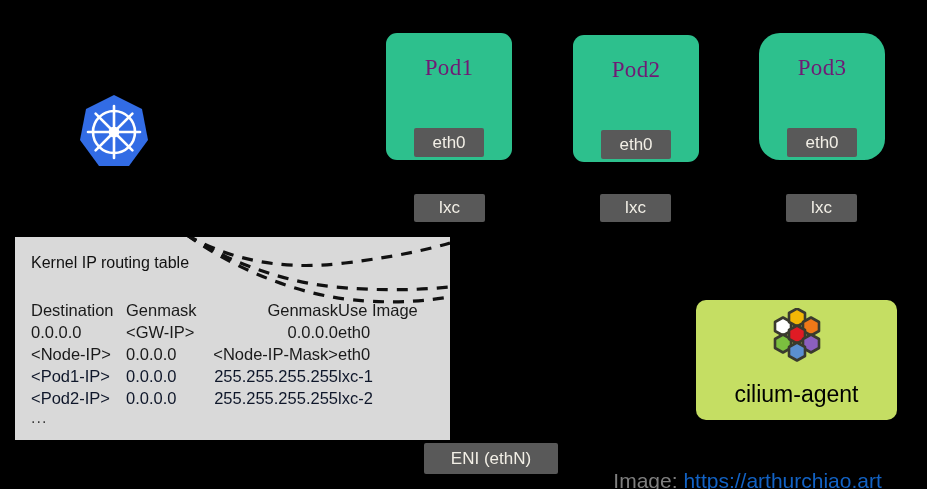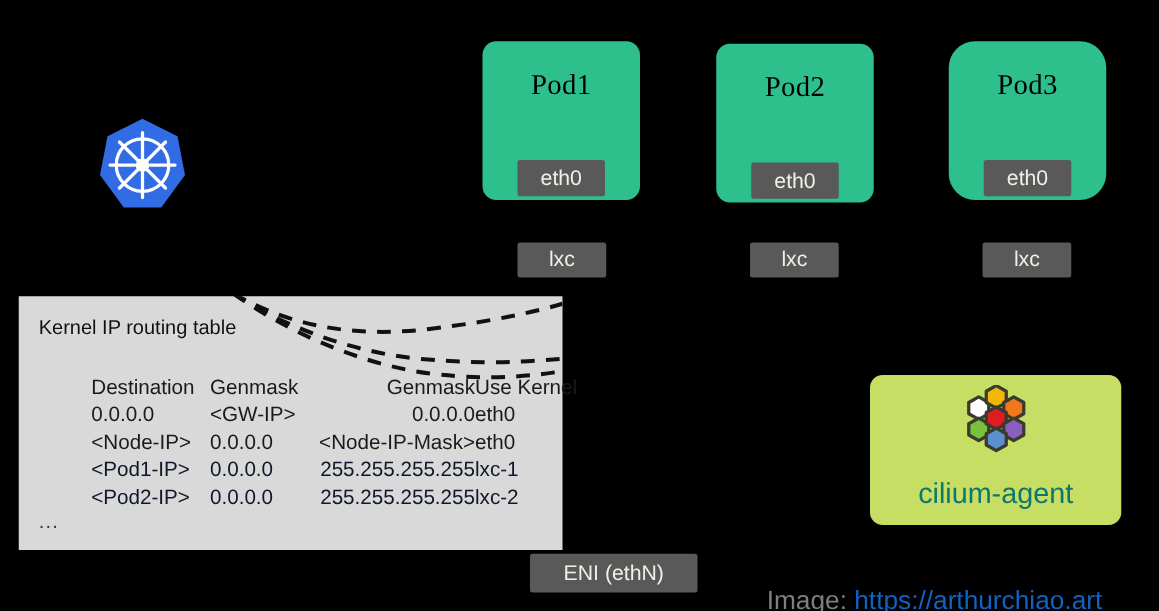--- a/index.html
+++ b/index.html
@@ -34,21 +34,21 @@
     border-radius: 11px;
   }
   .pod-title {
     position: absolute;
     top: 22px;
     left: 0;
     width: 100%;
     text-align: center;
     font-family: "Liberation Serif", serif;
     font-size: 23px;
-    color: #000000;
+    color: #701a75;
     letter-spacing: .3px;
   }
   .iface-badge {
     position: absolute;
     background: #595959;
     color: #f2efe6;
     font-family: "Liberation Sans", sans-serif;
     font-size: 17px;
     display: flex;
     align-items: center;
@@ -92,21 +92,21 @@
   }
   .routing-row {
     display: flex;
     font-family: "Liberation Sans", sans-serif;
     font-size: 16.5px;
     color: #1a1a1a;
     line-height: 22px;
     white-space: pre;
   }
   .routing-row.is-green { color: #0f172a; }
-  .routing-row .c-dest { width: 95px; flex: none; margin-left: 42px; }
+  .routing-row .c-dest { width: 95px; flex: none; }
   .routing-row .c-gw   { width: 82px; flex: none; }
   .routing-row .c-mask { width: 130px; flex: none; text-align: right; }
   .routing-row .c-if   { width: 90px; flex: none; }
   .routing-ellipsis {
     position: absolute;
     left: 16px;
     top: 177px;
     font-size: 16px;
     color: #3a3a3a;
     letter-spacing: 1px;
@@ -139,21 +139,21 @@
     height: 64px;
   }
   .cilium-label {
     position: absolute;
     left: 0;
     bottom: 12px;
     width: 100%;
     text-align: center;
     font-family: "Liberation Sans", sans-serif;
     font-size: 23px;
-    color: #0f766e;
+    color: #000000;
   }
 
   
   .eni-badge {
     position: absolute;
     top: 443px;
     width: 134px;
     height: 31px;
     background: #595959;
     color: #f2efe6;
@@ -220,21 +220,21 @@
   <div class="iface-badge lxc-badge" style="left:786px; top:194px;">lxc</div>
 
   <div class="routing-panel">
     <div class="routing-title">Kernel IP routing table</div>
 
     <div class="routing-rows">
       <div class="routing-row">
         <span class="c-dest">Destination</span>
         <span class="c-gw">Genmask</span>
         <span class="c-mask">Genmask</span>
-        <span class="c-if">Use Kernel</span>
+        <span class="c-if">Use Image</span>
       </div>
 
       <div class="routing-row">
         <span class="c-dest">0.0.0.0</span>
         <span class="c-gw">&lt;GW-IP&gt;</span>
         <span class="c-mask">0.0.0.0</span>
         <span class="c-if">eth0</span>
       </div>
 
       <div class="routing-row">

